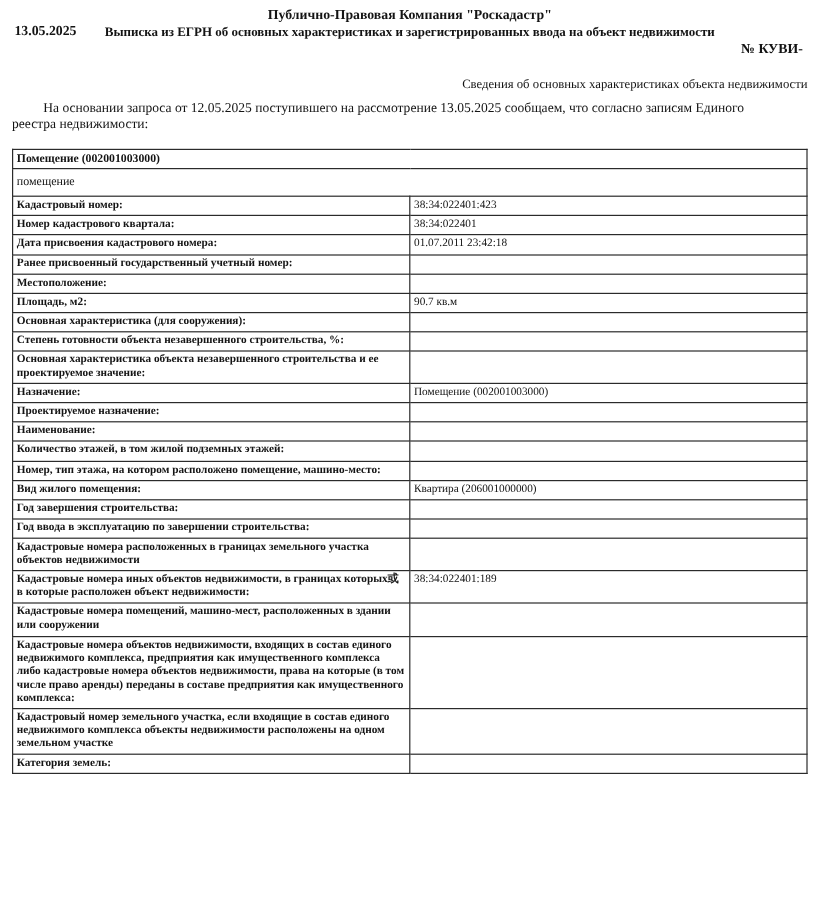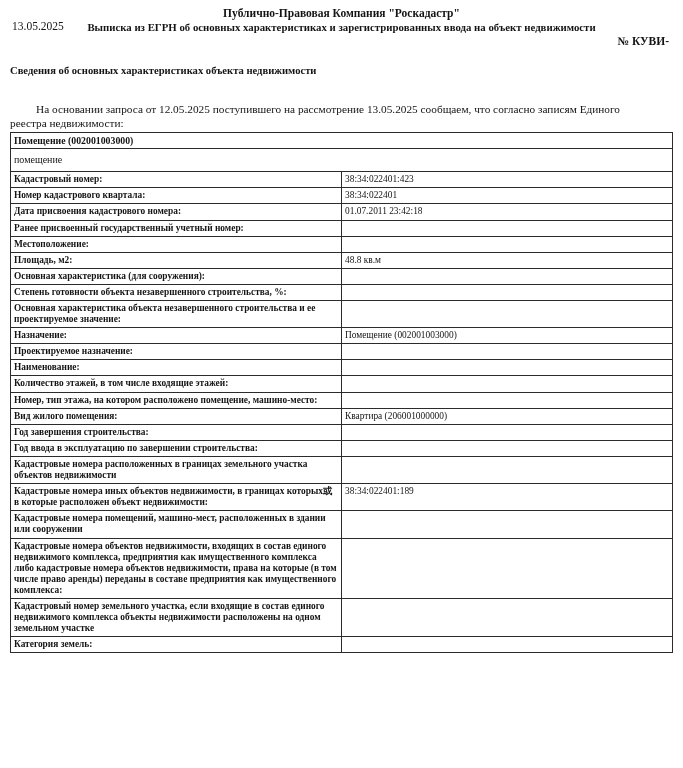--- a/index.html
+++ b/index.html
@@ -37,53 +37,53 @@
     font-size: 10.8px;
     font-weight: bold;
     line-height: 1.2;
     margin-top: 1px;
   }
   .hdr-date {
     position: absolute;
     left: 2px;
     top: 14px;
     font-size: 11.5px;
-    font-weight: normal;
+    font-weight: bold;
   }
   .hdr-right {
     text-align: right;
     font-size: 11.5px;
     font-weight: bold;
     margin-top: 1px;
     padding-right: 4px;
   }
   .section-title {
-    text-align: left;
+    text-align: right;
     font-size: 10.6px;
-    font-weight: bold;
+    font-weight: normal;
     margin-top: 13px;
-    margin-bottom: 26px;
+    margin-bottom: 7px;
   }
   .intro {
     font-size: 11.3px;
     line-height: 1.28;
     text-align: justify;
     text-indent: 26px;
     margin-bottom: 0;
     padding-right: 2px;
   }
   .intro .tail {
     display: block;
     text-indent: 0;
   }
   table.doc {
     width: 100%;
     border-collapse: collapse;
     table-layout: fixed;
-    margin-top: 1px;
+    margin-top: 12px;
     border-radius: 19px;
   }
   table.doc td {
     border: 1px solid #2b2b2b;
     font-size: 9.4px;
     line-height: 1.18;
     padding: 2px 3px 2px 3px;
     vertical-align: top;
     word-wrap: break-word;
   }
@@ -146,21 +146,21 @@
       <tr>
         <td class="label">Ранее присвоенный государственный учетный номер:</td>
         <td class="value"></td>
       </tr>
       <tr>
         <td class="label">Местоположение:</td>
         <td class="value"></td>
       </tr>
       <tr>
         <td class="label">Площадь, м2:</td>
-        <td class="value">48.8 кв.м</td>
+        <td class="value">90.7 кв.м</td>
       </tr>
       <tr>
         <td class="label">Основная характеристика (для сооружения):</td>
         <td class="value"></td>
       </tr>
       <tr>
         <td class="label">Степень готовности объекта незавершенного строительства, %:</td>
         <td class="value"></td>
       </tr>
       <tr>
@@ -173,21 +173,21 @@
       </tr>
       <tr>
         <td class="label">Проектируемое назначение:</td>
         <td class="value"></td>
       </tr>
       <tr>
         <td class="label">Наименование:</td>
         <td class="value"></td>
       </tr>
       <tr>
-        <td class="label">Количество этажей, в том числе входящие этажей:</td>
+        <td class="label">Количество этажей, в том жилой подземных этажей:</td>
         <td class="value"></td>
       </tr>
       <tr>
         <td class="label">Номер, тип этажа, на котором расположено помещение, машино-место:</td>
         <td class="value"></td>
       </tr>
       <tr>
         <td class="label">Вид жилого помещения:</td>
         <td class="value">Квартира (206001000000)</td>
       </tr>

